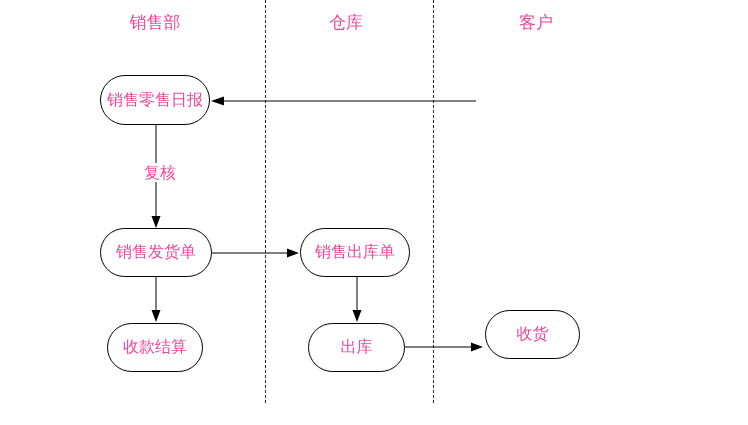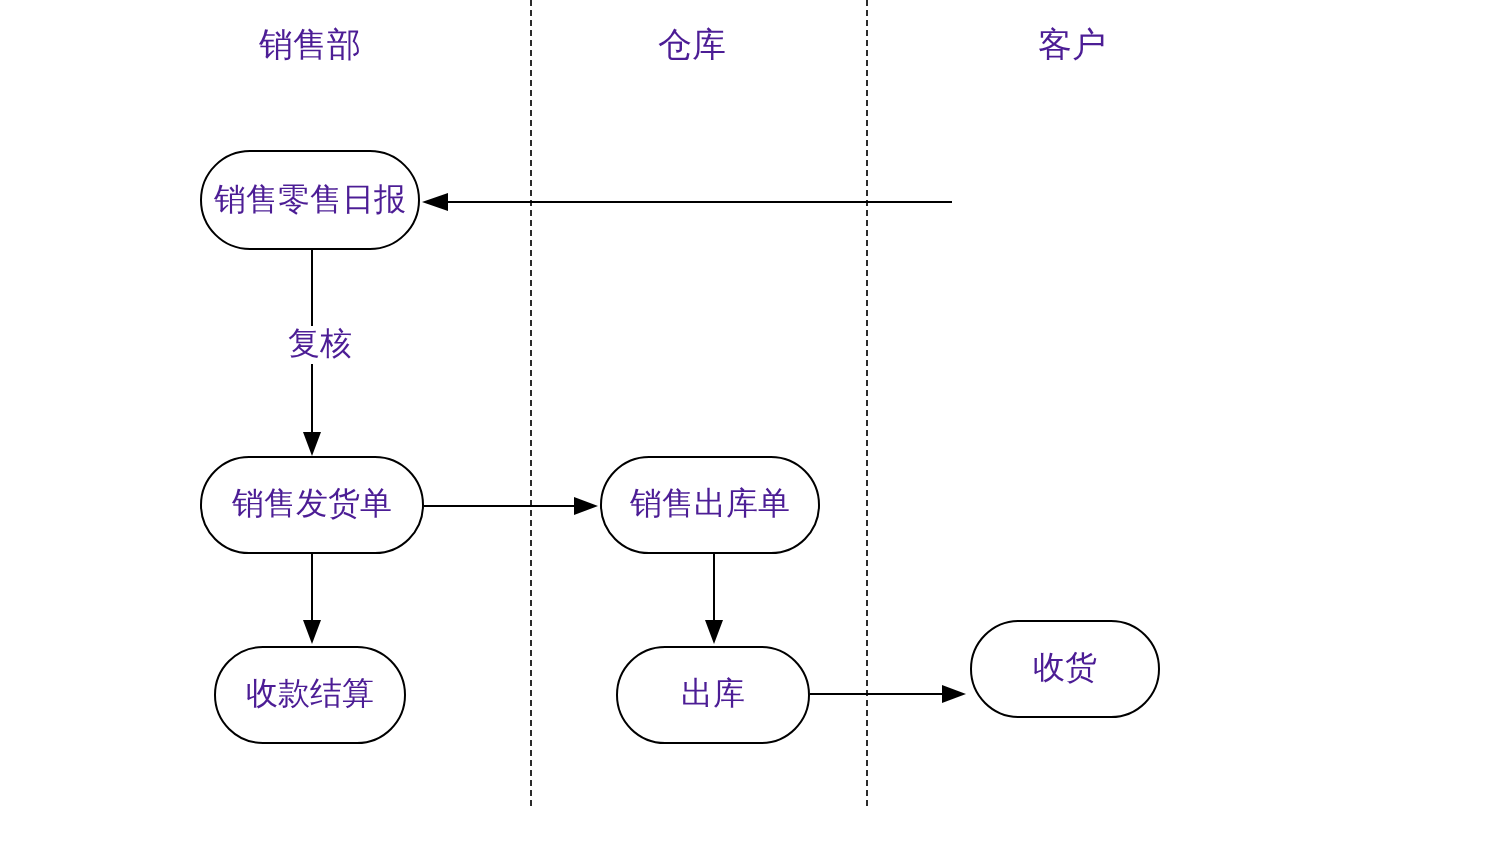--- a/index.html
+++ b/index.html
@@ -1,21 +1,21 @@
 <!DOCTYPE html>
 <html><head>
 <meta charset="utf-8">
 <style>
   html, body { margin: 0; padding: 0; background: #ffffff; }
   .canvas {
     position: relative;
     width: 748px;
     height: 425px;
     background: #ffffff;
-    color: #4c1d95;
+    color: #ec4899;
     font-family: "Liberation Serif", "DejaVu Serif", serif;
     overflow: hidden;
   }
   .lane-header {
     position: absolute;
     top: 13px;
     width: 120px;
     text-align: center;
     font-size: 17px;
     line-height: 20px;

